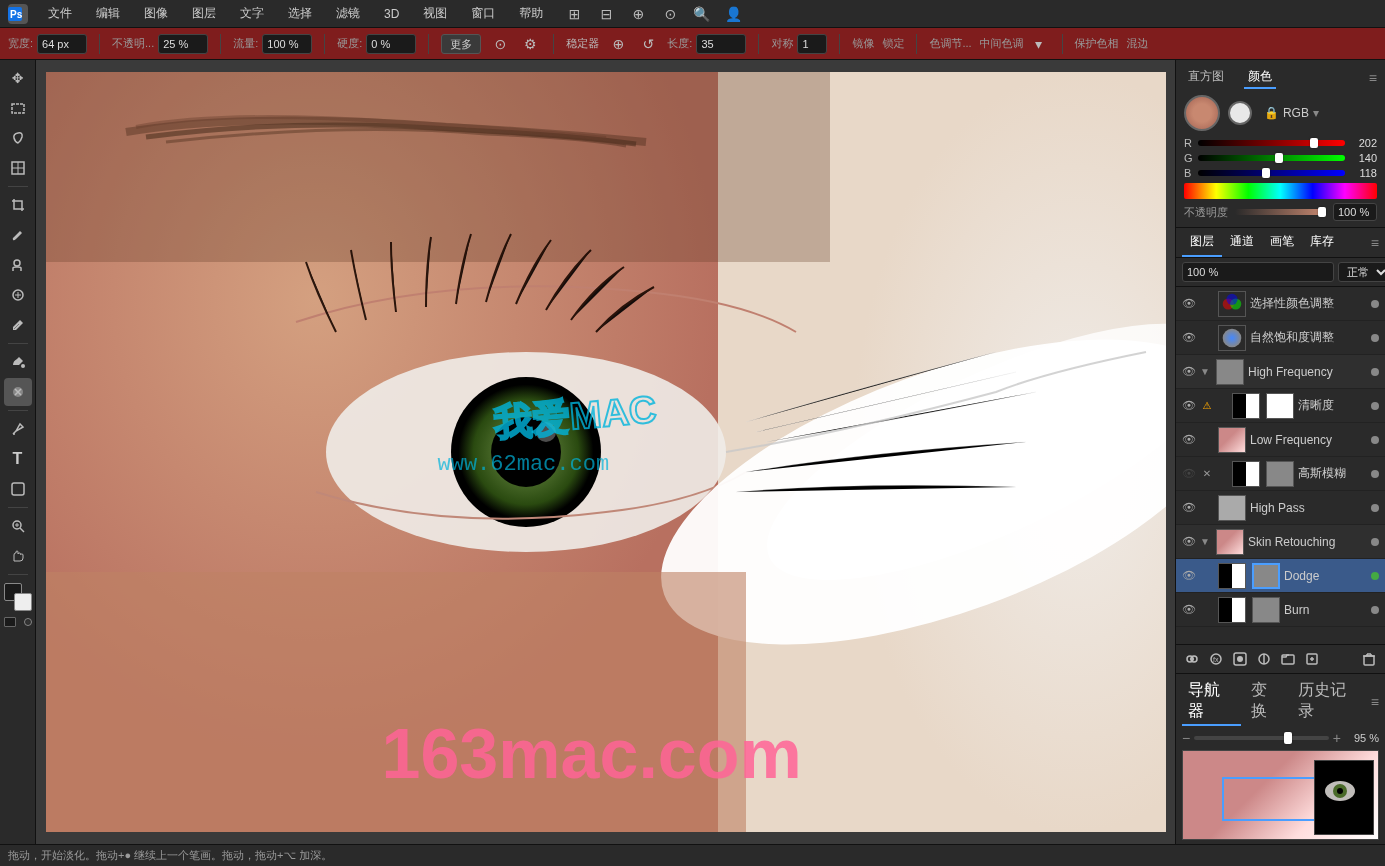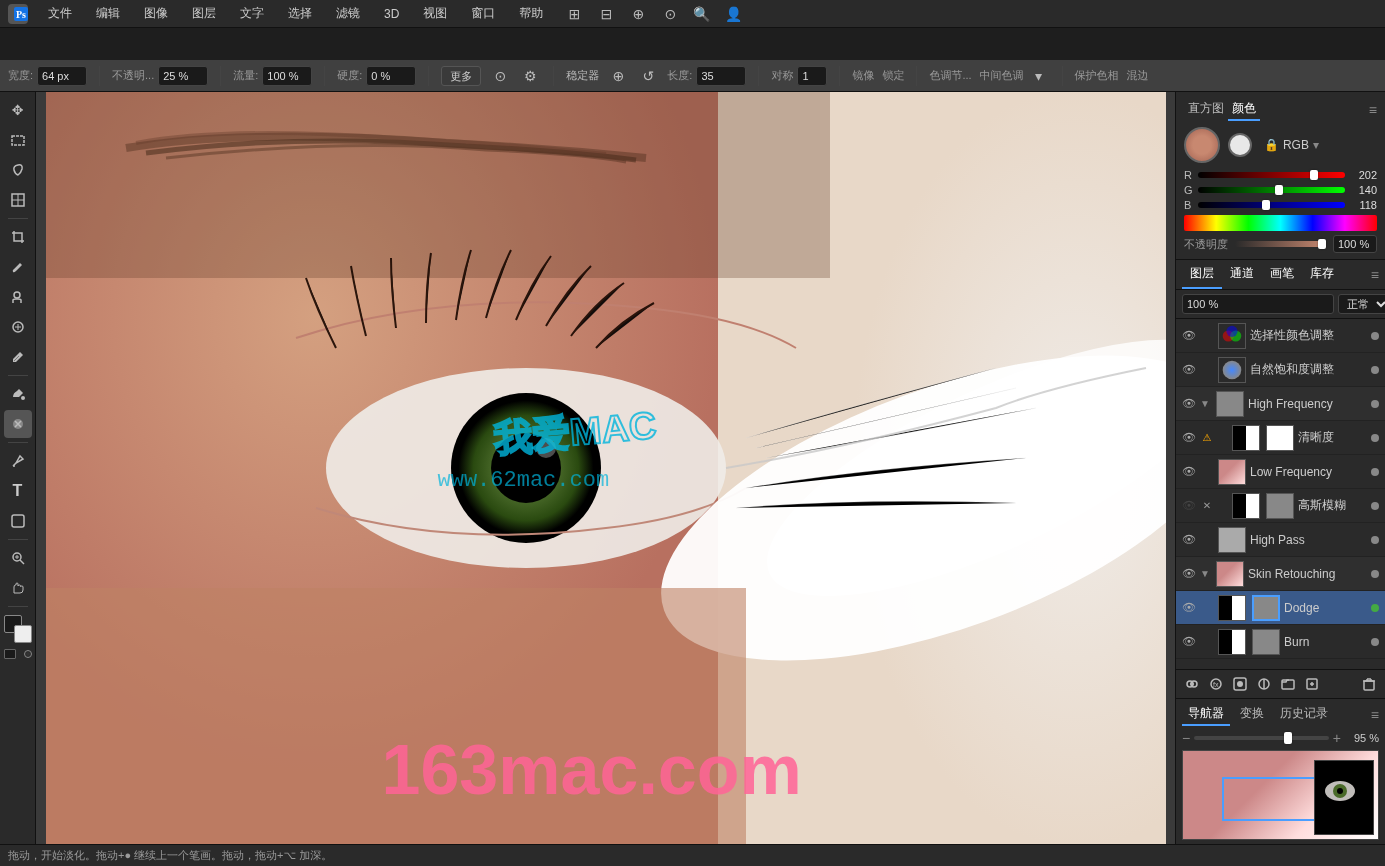--- a/index.html
+++ b/index.html
@@ -30,24 +30,23 @@
       font-size: 12px;
       color: #ccc;
       cursor: pointer;
       padding: 2px 4px;
     }
     .app-icon {
       width: 20px;
       height: 20px;
       background: #555;
       border-radius: 4px;
-      display: flex; align-items: center; justify-content: flex-end;
+      display: flex; align-items: center; justify-content: flex-start;
       font-size: 10px;
       color: #fff;
-      font-family: Liberation Serif, serif;
     }
     .tab-bar-center {
       flex: 1;
       display: flex;
       align-items: center;
       justify-content: center;
     }
     .doc-tab {
       background: #3a3a3a;
       border: 1px solid #555;
@@ -77,28 +76,27 @@
       justify-content: center;
       cursor: pointer;
       color: #bbb;
       font-size: 14px;
       border-radius: 3px;
     }
 
     
     #toolbar {
       height: 32px;
-      background: #404040;
+      background: #7f1d1d;
       border-bottom: 1px solid #111;
       display: flex;
       align-items: center;
       padding: 0 8px;
       gap: 8px;
       flex-shrink: 0;
-      margin-top: 32px;
     }
     .toolbar-item {
       display: flex;
       align-items: center;
       gap: 4px;
       font-size: 11px;
       color: #bbb;
     }
     .toolbar-item label {
       color: #999;
@@ -325,21 +323,21 @@
     }
 
     
     #color-section {
       padding: 6px 8px;
       border-bottom: 1px solid #111;
     }
     .panel-tab-bar {
       display: flex;
       align-items: center;
-      gap: 0;
+      gap: 16px;
       margin-bottom: 6px;
     }
     .panel-tab {
       font-size: 12px;
       color: #bbb;
       cursor: pointer;
       padding: 2px 4px;
       border-bottom: 2px solid transparent;
     }
     .panel-tab.active {
@@ -636,21 +634,21 @@
       padding: 4px 6px;
       flex-shrink: 0;
     }
     .nav-tab-bar {
       display: flex;
       align-items: center;
       gap: 4px;
       margin-bottom: 4px;
     }
     .nav-tab {
-      font-size: 12px;
+      font-size: 16px;
       color: #bbb;
       cursor: pointer;
       padding: 2px 6px;
       border-bottom: 2px solid transparent;
     }
     .nav-tab.active {
       color: #fff;
       border-bottom-color: #4a9eff;
     }
     .nav-zoom-row {

